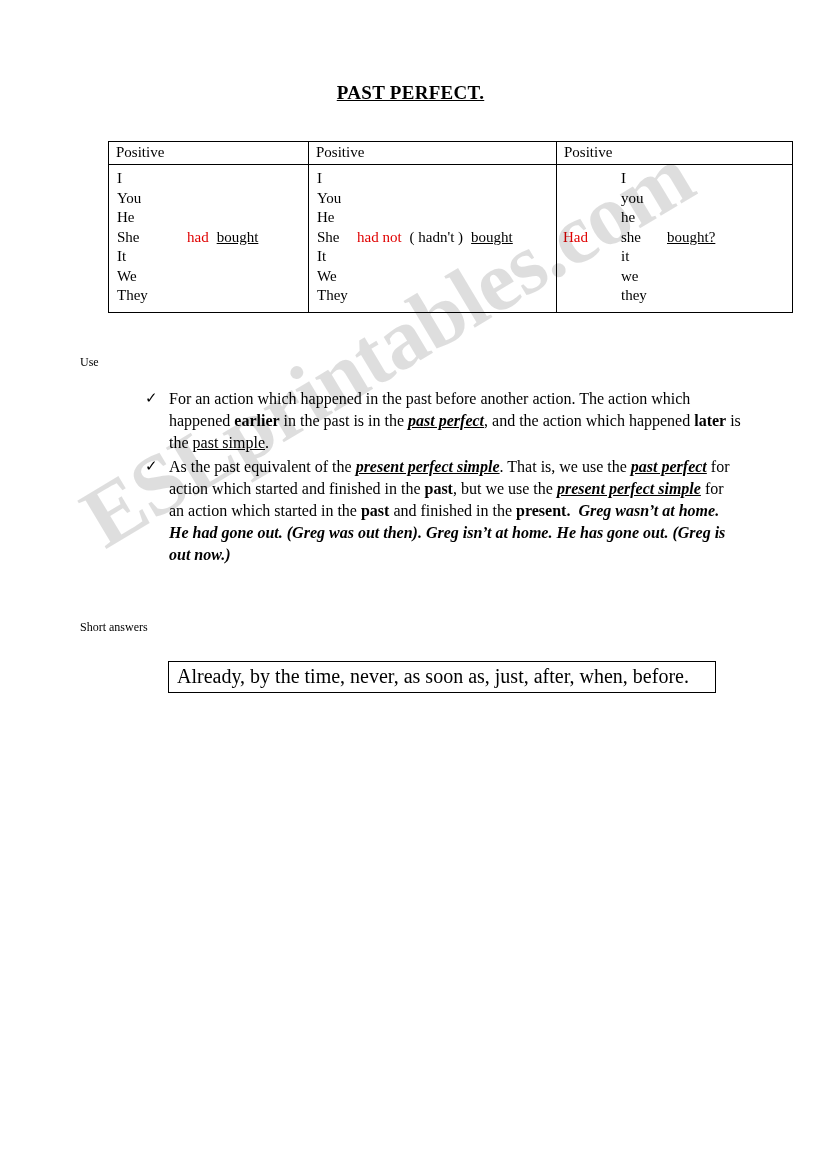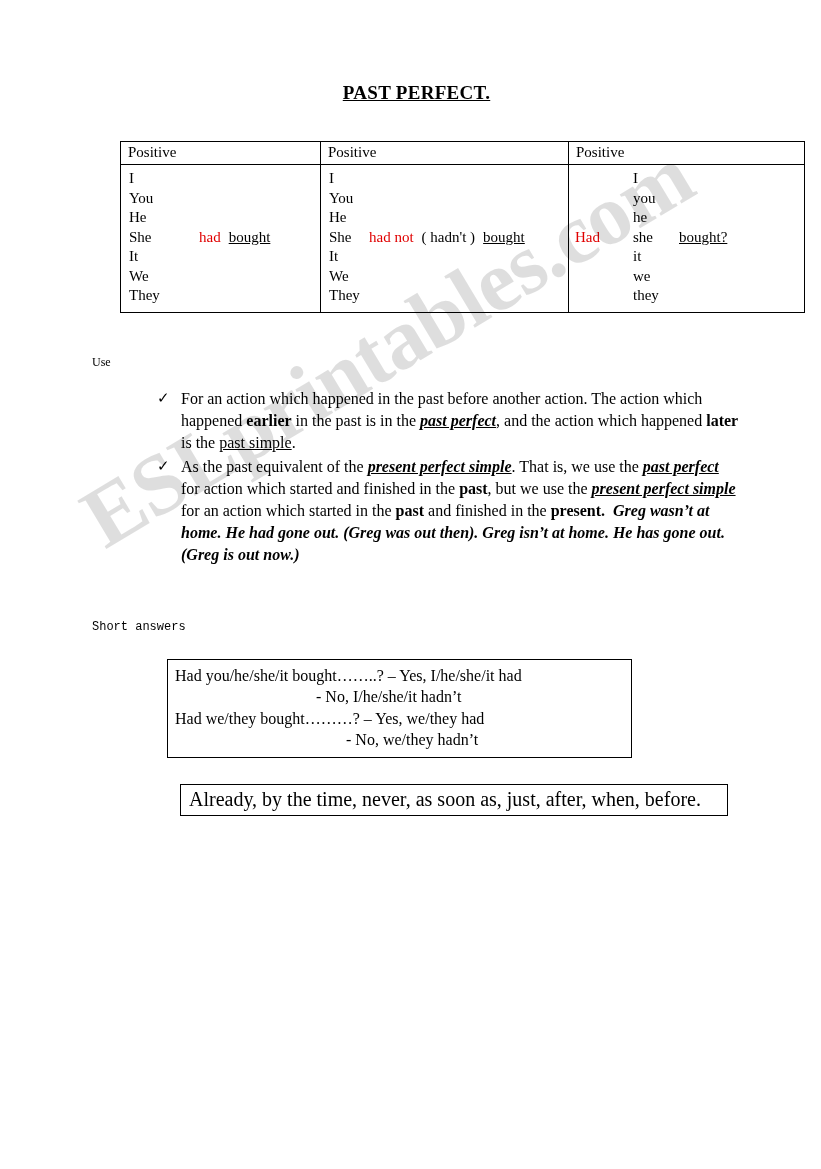--- a/index.html
+++ b/index.html
@@ -39,21 +39,20 @@
     transform-origin: left center;
     white-space: nowrap;
     letter-spacing: -1px;
   }
 
   
   .page {
     position: relative;
     z-index: 2;
     padding: 0;
-    margin-left: 12px;
   }
 
   .doc-title {
     text-align: center;
     font-size: 19px;
     font-weight: bold;
     text-decoration: underline;
     margin-top: 82px;
     letter-spacing: 0.3px;
   }
@@ -291,29 +290,21 @@
       </span>
     </li>
     <li>
       <span class="tick">✓</span>
       <span>
         As the past equivalent of the <span class="bu">present perfect simple</span>. That is, we use the <span class="bu">past perfect</span> for action which started and finished in the <b class="b">past</b>, but we use the <span class="bu">present perfect simple</span> for an action which started in the <b class="b">past</b> and finished in the <b class="b">present.</b>&nbsp; <span class="bi">Greg wasn’t at home. He had gone out. (Greg was out then). Greg isn’t at home. He has gone out. (Greg is out now.)</span>
       </span>
     </li>
   </ul>
 
-  <div class="section-label" style="margin-top:54px;font-family:Liberation Mono, monospace;">Short answers</div>
-
-  <div class="box-short">
-    <div class="inner">
-      <div class="line-a">Had you/he/she/it bought……..? – Yes, I/he/she/it had</div>
-      <div class="line-b">-  No, I/he/she/it hadn’t</div>
-      <div class="line-c">Had we/they bought………? – Yes, we/they had</div>
-      <div class="line-d">- No, we/they hadn’t</div>
-    </div>
-  </div>
+  <div class="section-label" style="margin-top:54px;">Short answers</div>
+
 
 
   <div class="box-time">
     <div class="inner">Already, by the time, never, as soon as, just, after, when, before.</div>
   </div>
 
 </div>
 
 </body></html>

